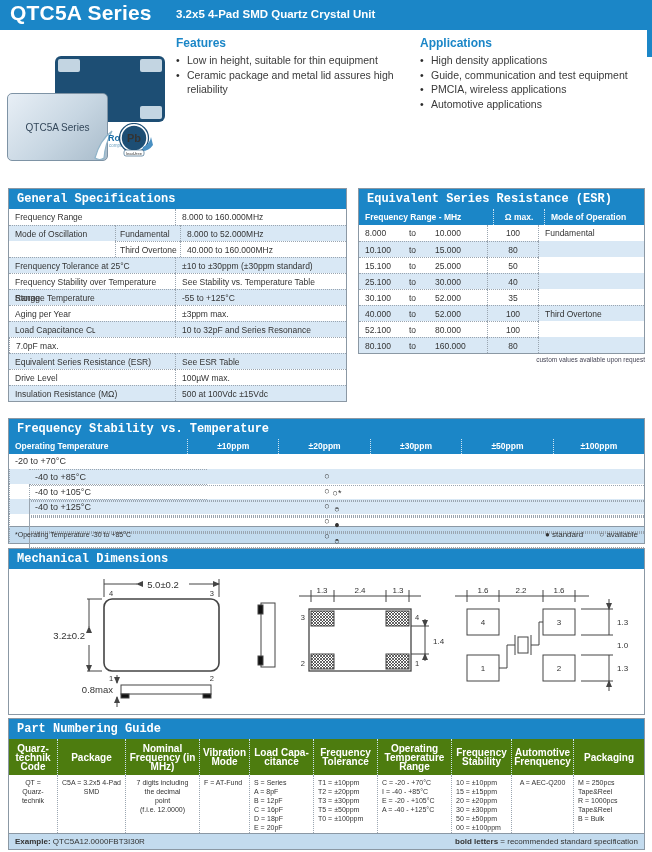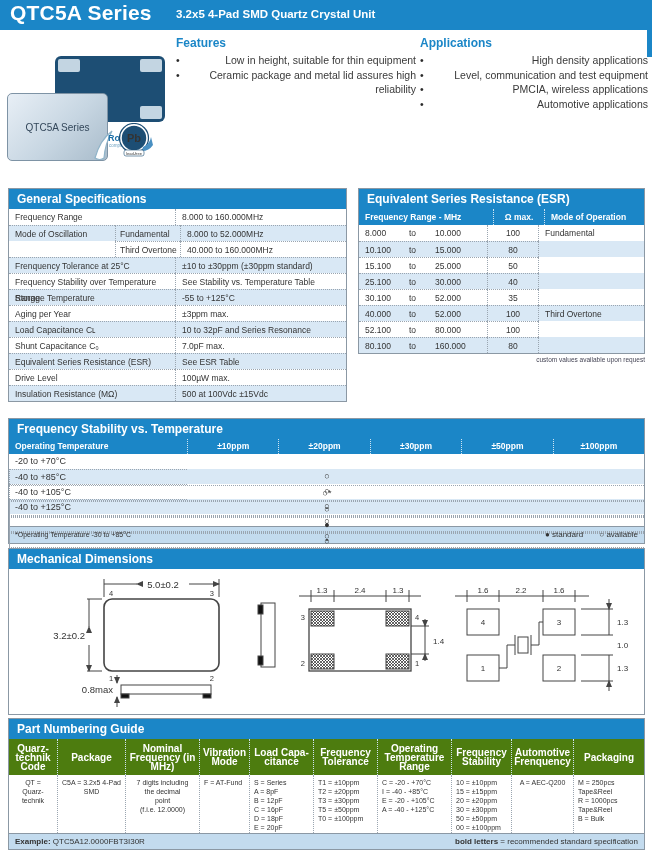--- a/index.html
+++ b/index.html
@@ -20,25 +20,25 @@
   .chip-front span{font-size:10px;color:#33475a;}
   .rohs{position:absolute;left:92px;top:128px;width:56px;height:36px;}
   .rohs .rohs-txt{position:absolute;left:16px;top:5px;font-size:9px;font-weight:bold;color:#1b6fa8;}
   .rohs .rohs-sub{position:absolute;left:17px;top:15px;font-size:4.5px;color:#6aa0c0;}
   .pb-logo{position:absolute;left:117px;top:123px;width:36px;height:40px;}
   
   .features{position:absolute;left:176px;top:36px;width:240px;}
   .applications{position:absolute;left:420px;top:36px;width:228px;}
   .list-heading{font-size:12px;font-weight:bold;color:#1b86c7;margin:0 0 3px 0;}
   ul.blist{margin:0;padding:0;list-style:none;}
-  ul.blist li{font-size:10.5px;line-height:14.5px;padding-left:11px;position:relative;color:#3a3a3a;text-align:right;}
+  ul.blist li{font-size:10.5px;line-height:14.5px;padding-left:11px;position:relative;color:#3a3a3a;}
   ul.blist li::before{content:"•";position:absolute;left:0;top:0;color:#2a2a2a;}
   
   .panel{position:absolute;border:1px solid #8b98a4;background:#fff;box-sizing:border-box;}
-  .panel-title{background:#1b86c7;color:#fff;font-weight:bold;font-size:12px;height:20px;line-height:20px;padding-left:8px;}
+  .panel-title{background:#1b86c7;color:#fff;font-weight:bold;font-size:12px;height:20px;line-height:20px;padding-left:8px;font-family:Liberation Mono, monospace;}
   .alt-note{position:absolute;font-size:6.5px;color:#445;}
   
   #gs{left:8px;top:188px;width:339px;}
   .gs-row{display:flex;height:16px;line-height:16px;font-size:8.5px;}
   .gs-body .gs-row:nth-child(even){background:#d9e8f5;}
   .gs-body .gs-row:not(:first-child)>div{border-top:1px dotted #9aa5b0;}
   .gs-body .gs-row>div.merged{border-top:none;}
   .gs-label{width:160px;padding-left:6px;}
   .gs-label-narrow{width:100px;padding-left:6px;}
   .gs-sub{width:60px;border-left:1px dotted #9aa5b0;padding-left:4px;}
@@ -58,21 +58,21 @@
   .esr-to-word{width:26px;}
   .esr-ohm{width:50px;text-align:center;border-left:1px dotted #9aa5b0;}
   .esr-mode{flex:1;padding-left:6px;border-left:1px dotted #9aa5b0;}
   
   #stab{left:8px;top:418px;width:637px;}
   .st-header{display:flex;background:#1b86c7;color:#fff;font-weight:bold;font-size:8.5px;height:15px;line-height:15px;}
   .st-col0{width:172px;padding-left:6px;}
   .st-col{flex:1;text-align:center;border-left:1px dotted #cfe4f2;}
   .st-row{display:flex;height:15px;line-height:15px;font-size:9px;flex-direction:column;}
   .st-body .st-row:nth-child(even){background:#d9e8f5;}
-  .st-body .st-row:not(:first-child)>div{border-top:1px dotted #9aa5b0;}
+  .st-body .st-row:not(:first-child)>div{border-top:1px dotted #9aa5b0;margin-left:20px;}
   .st-cell{flex:1;text-align:center;border-left:1px dotted #9aa5b0;}
   .st-footer{display:flex;justify-content:space-between;background:#c3dbee;height:16px;line-height:16px;
              border-top:1px solid #8b98a4;font-size:7px;padding:0 6px;margin-top:12px;}
   .st-legend{font-size:8px;}
   .st-legend span{margin-left:14px;}
   
   #mech{left:8px;top:548px;width:637px;}
   svg text{font-family:"Liberation Sans",sans-serif;fill:#333;}
   
   #pn{left:8px;top:718px;width:637px;}
@@ -133,21 +133,21 @@
   <ul class="blist">
     <li>Low in height, suitable for thin equipment</li>
     <li>Ceramic package and metal lid assures high reliability</li>
   </ul>
 </div>
 
 <div class="applications">
   <p class="list-heading">Applications</p>
   <ul class="blist">
     <li>High density applications</li>
-    <li>Level, communication and test equipment</li>
+    <li>Guide, communication and test equipment</li>
     <li>PMCIA, wireless applications</li>
     <li>Automotive applications</li>
   </ul>
 </div>
 
 <div id="gs" class="panel">
   <div class="panel-title">General Specifications</div>
   <div class="gs-body">
     <div class="gs-row">
       <div class="gs-label">Frequency Range</div>
@@ -177,21 +177,20 @@
     </div>
     <div class="gs-row">
       <div class="gs-label">Aging per Year</div>
       <div class="gs-value">±3ppm max.</div>
     </div>
     <div class="gs-row">
       <div class="gs-label">Load Capacitance Cʟ</div>
       <div class="gs-value">10 to 32pF and Series Resonance</div>
     </div>
     <div class="gs-row">
-      <div class="gs-label">Shunt Capacitance C₀</div>
       <div class="gs-value">7.0pF max.</div>
     </div>
     <div class="gs-row">
       <div class="gs-label">Equivalent Series Resistance (ESR)</div>
       <div class="gs-value">See ESR Table</div>
     </div>
     <div class="gs-row">
       <div class="gs-label">Drive Level</div>
       <div class="gs-value">100µW max.</div>
     </div>

